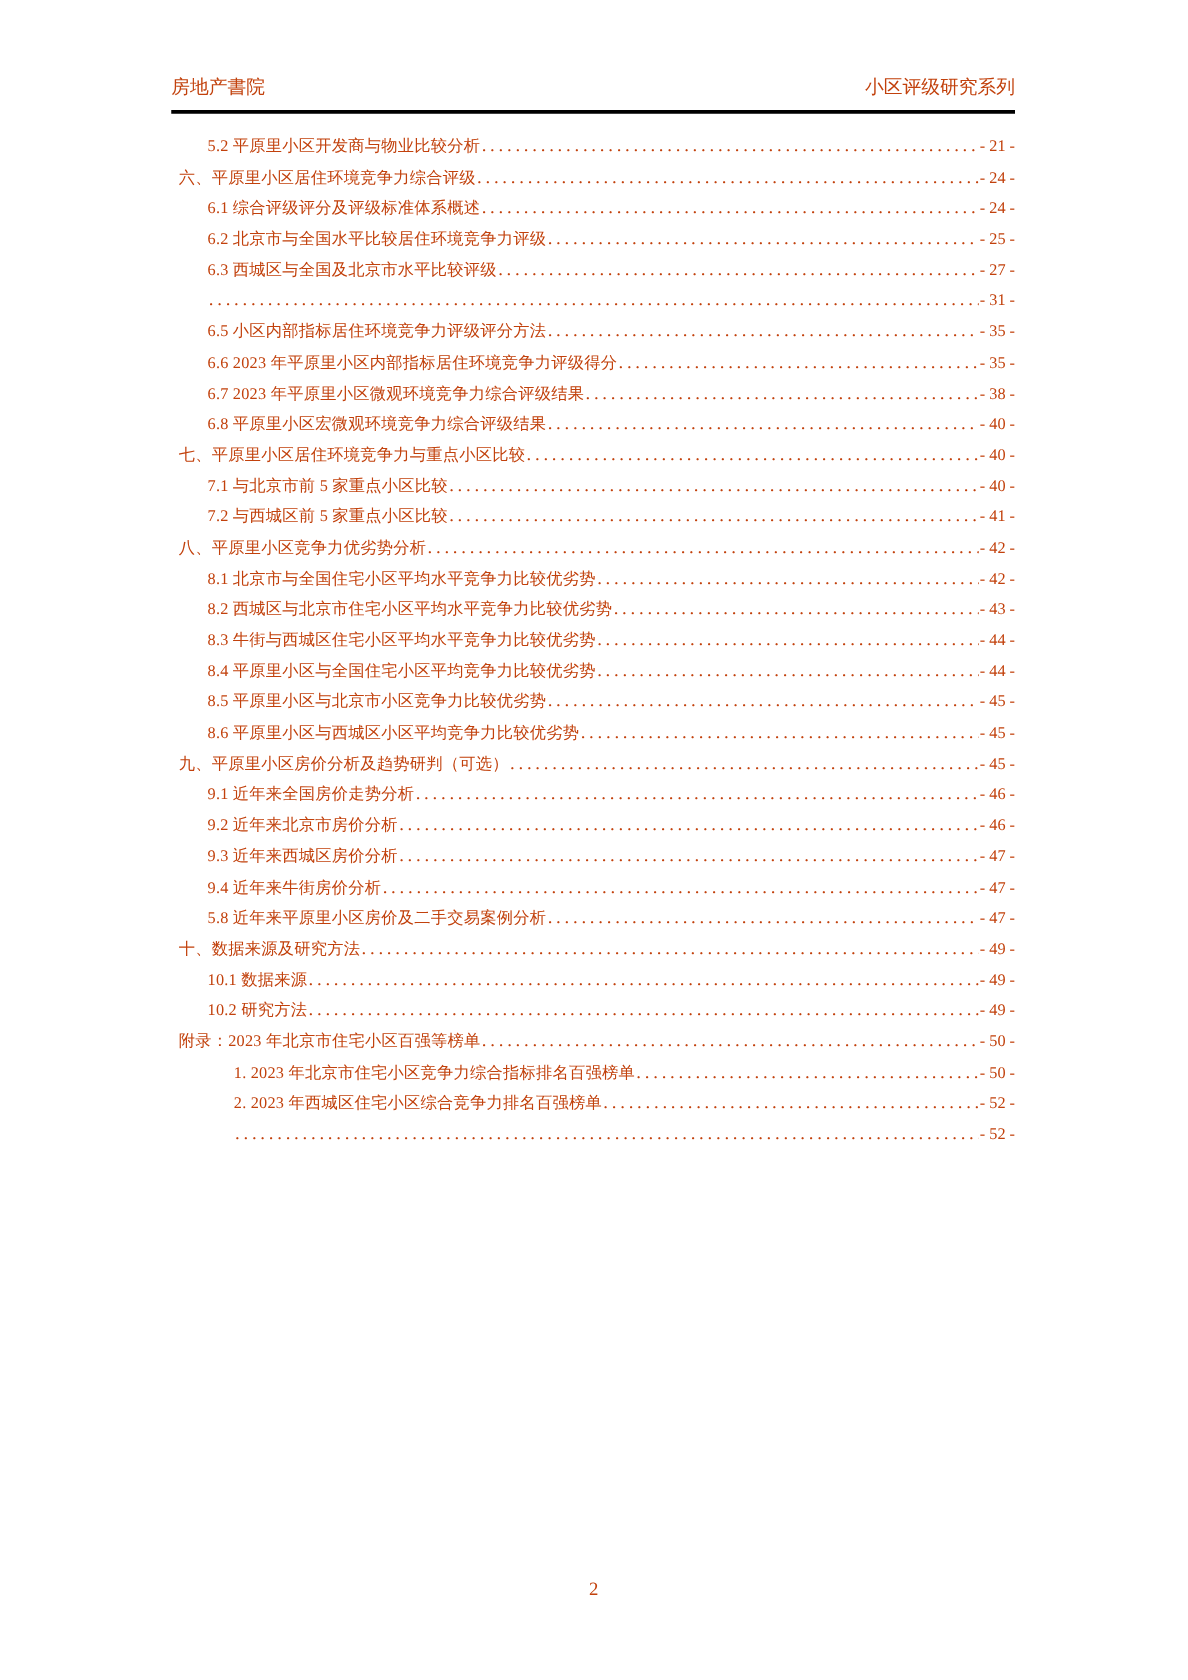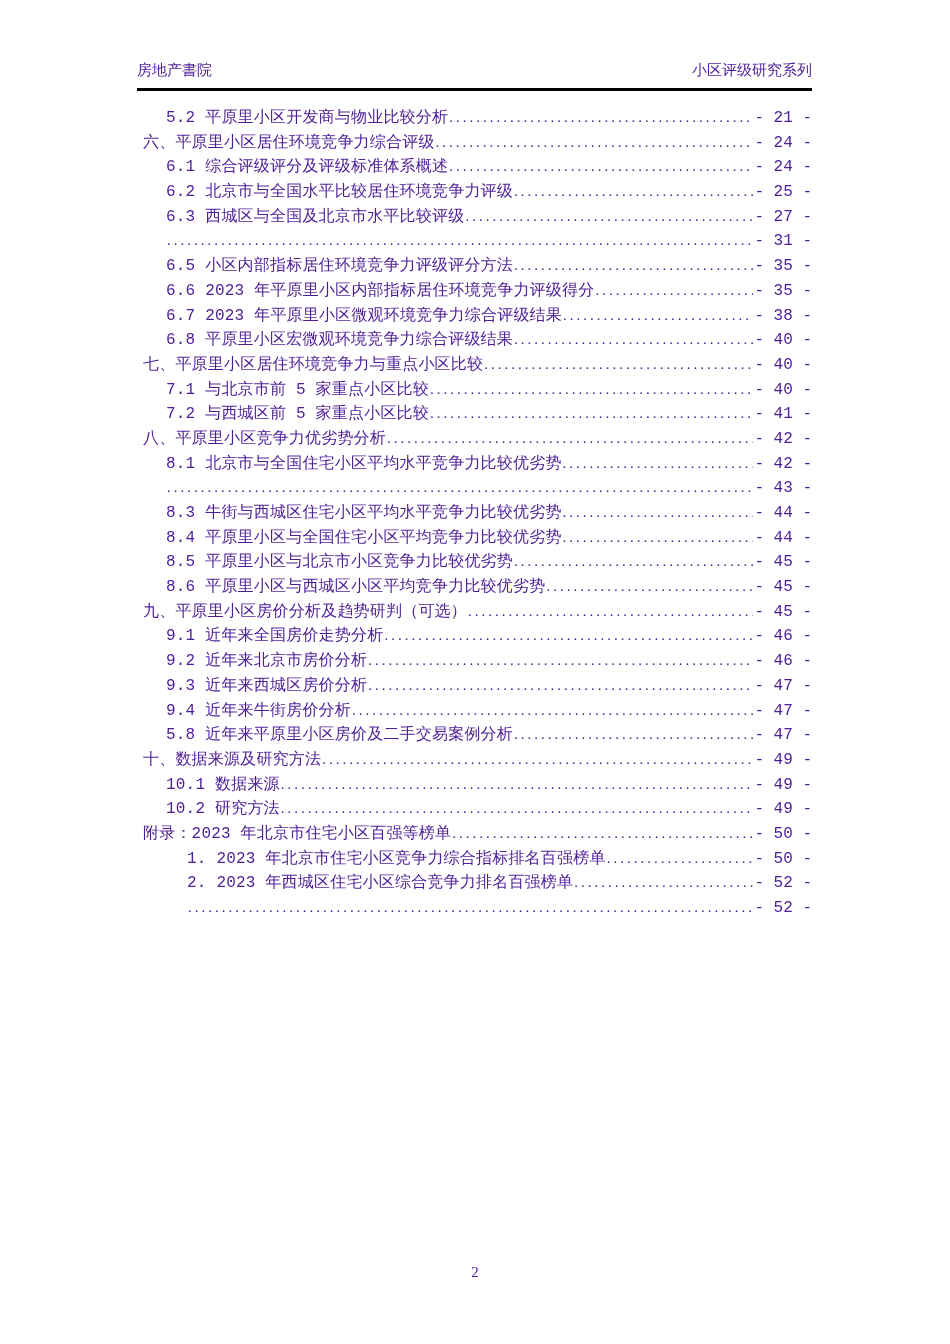--- a/index.html
+++ b/index.html
@@ -6,21 +6,21 @@
     margin: 0;
     padding: 0;
     background: #e8e8e8;
   }
   .page {
     position: relative;
     width: 950px;
     height: 1344px;
     background: #ffffff;
     margin: 0 auto;
-    color: #4c1d95;
+    color: #c2410c;
     overflow: hidden;
   }
   
   .page-header {
     position: absolute;
     left: 137px;
     width: 675px;
     top: 59px;
     display: flex;
     justify-content: space-between;
@@ -30,22 +30,22 @@
     line-height: 22px;
     padding-bottom: 7px;
     border-bottom: 3px solid #000000;
   }
   
   .toc {
     position: absolute;
     left: 137px;
     width: 675px;
     top: 105px;
-    font-family: Liberation Mono, monospace;
-    font-size: 16px;
+    font-family: Liberation Serif, serif;
+    font-size: 13px;
   }
   .toc-row {
     display: flex;
     align-items: baseline;
     height: 24.7px;
     line-height: 24.7px;
     white-space: nowrap;
   }
   .toc-row.lvl-1 { padding-left: 6px; }
   .toc-row.lvl-2 { padding-left: 29px; }
@@ -177,20 +177,21 @@
         <span class="toc-page">- 42 -</span>
       </div>
 
       <div class="toc-row lvl-2">
         <span class="toc-label">8.1 北京市与全国住宅小区平均水平竞争力比较优劣势</span>
         <span class="toc-dots"></span>
         <span class="toc-page">- 42 -</span>
       </div>
 
       <div class="toc-row lvl-2">
+        <span class="toc-label">8.2 西城区与北京市住宅小区平均水平竞争力比较优劣势</span>
         <span class="toc-dots"></span>
         <span class="toc-page">- 43 -</span>
       </div>
 
       <div class="toc-row lvl-2">
         <span class="toc-label">8.3 牛街与西城区住宅小区平均水平竞争力比较优劣势</span>
         <span class="toc-dots"></span>
         <span class="toc-page">- 44 -</span>
       </div>
 

